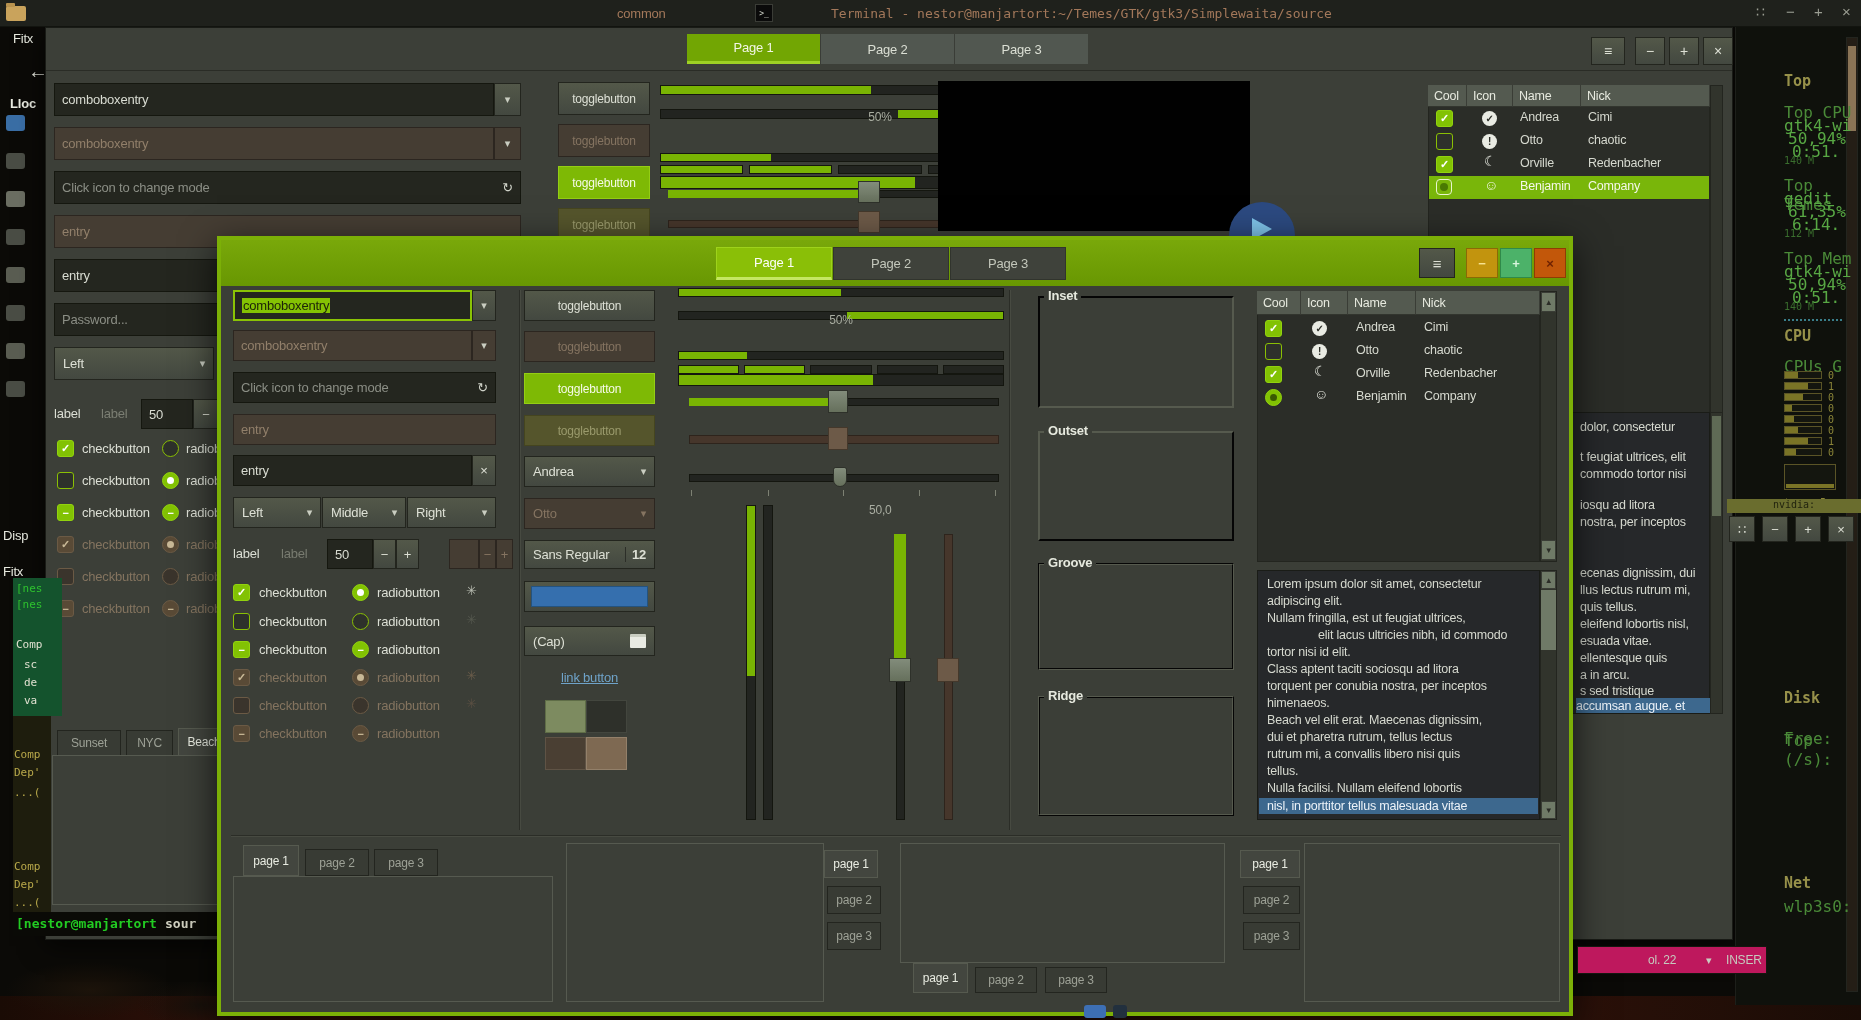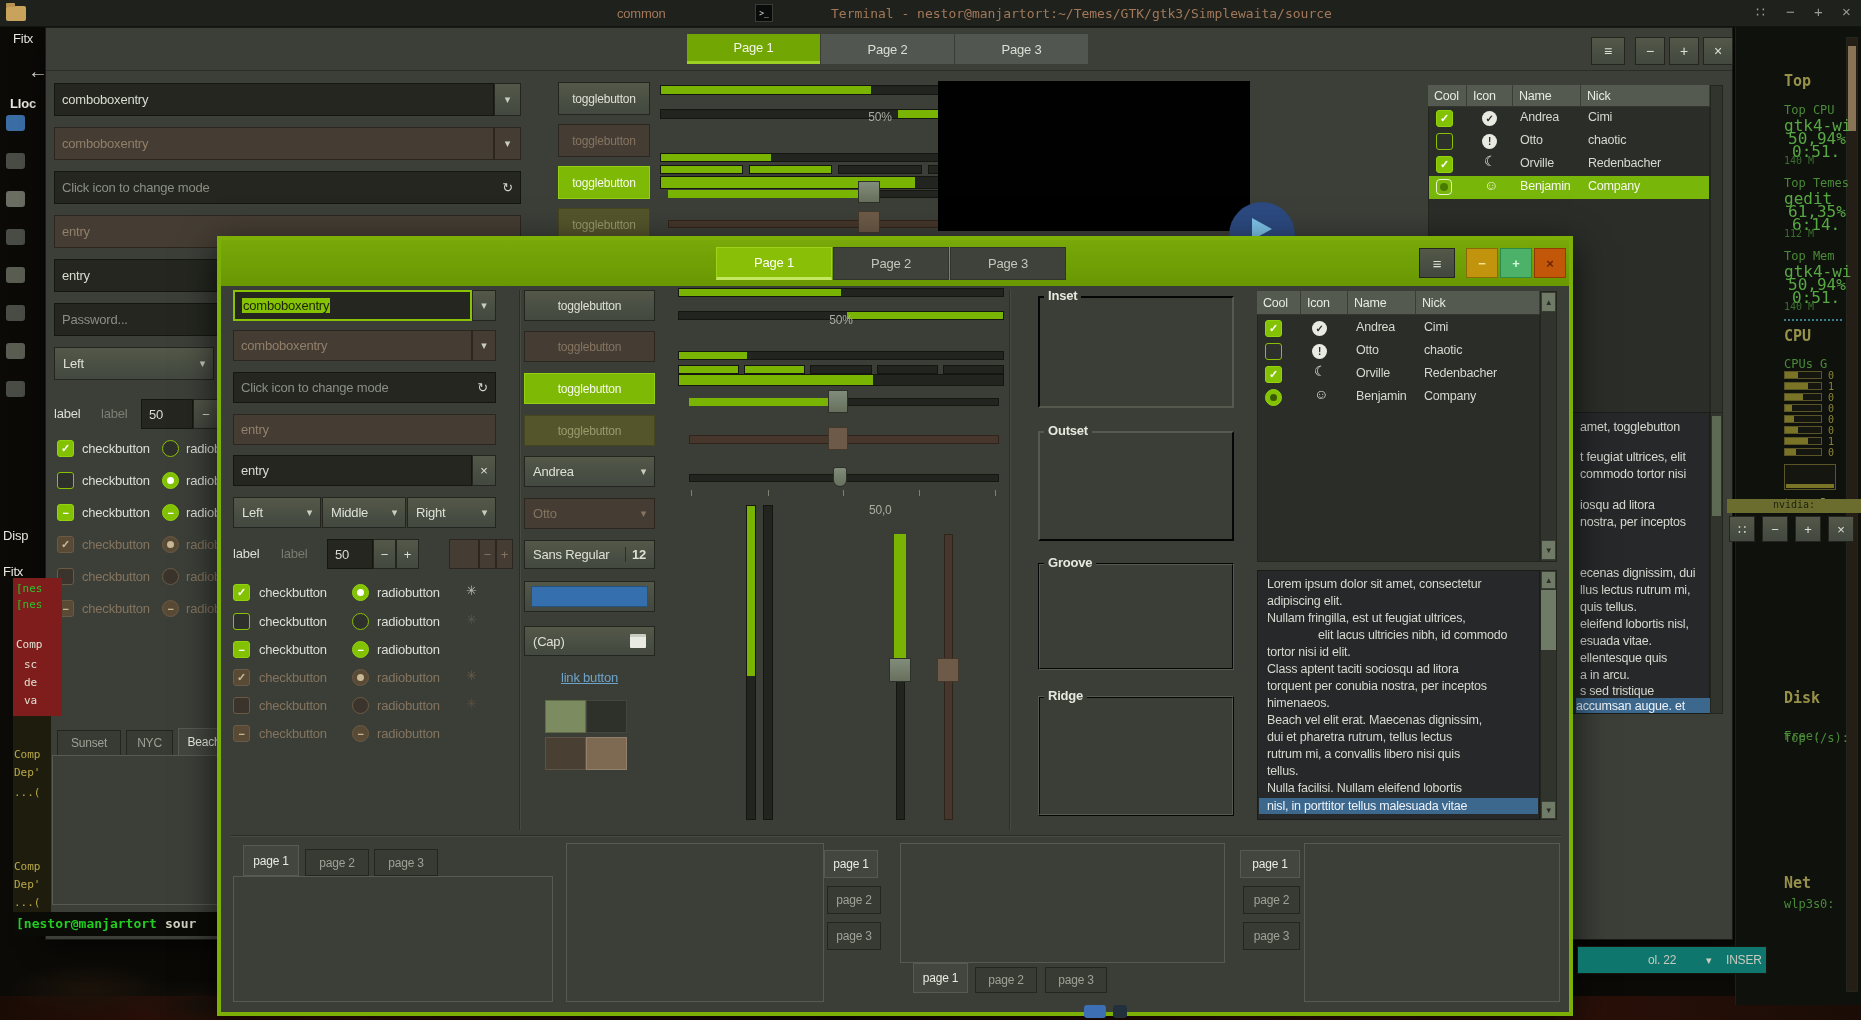--- a/index.html
+++ b/index.html
@@ -42,21 +42,21 @@
   .ttab{display:flex;align-items:center;justify-content:center;font-size:13px}
   .th{background:#545a50;border-right:1px solid #3a3d36;border-bottom:1px solid #32352e;color:#e7eadf;
       display:flex;align-items:center;padding:0 6px;font-size:12.5px}
   .circ{width:15px;height:15px;border-radius:50%;background:#e9ebe3;color:#2b2d27;font-size:10px;
         font-weight:bold;display:flex;align-items:center;justify-content:center}
   .tvtext{font-size:12.5px;color:#d6d9cf;white-space:nowrap}
   .sb{background:#31342c;border:1px solid #23251f}
   .sbb{background:#6f7a67;border:1px solid #3a3d36;color:#2b2d27;font-size:8px;
        display:flex;align-items:center;justify-content:center}
   .ck-h{color:#97914a;font-weight:bold;font-size:15px}
-  .ck-l{color:#4a8a38;font-size:12px}
+  .ck-l{color:#4a8a38;font-size:16px}
   .ck-v{color:#58a844;font-size:16px}
   .ck-d{color:#3a6e2e;font-size:10px}
   .ck-k{color:#8a8438;font-size:10px}
   .tline{font-size:11px;white-space:pre}
   .lnk{color:#6fa3c9;text-decoration:underline}
   .tbar-t{color:#a3785a;font-size:13px}
 </style>
 </head>
 <body>
 
@@ -218,60 +218,60 @@
   <div class="abs" style="left:1429px;top:176px;width:280px;height:23px;background:#79b60a"></div>
   <div class="abs" style="left:1436px;top:179px;width:16px;height:16px;border:1px solid #e9f5cf;border-radius:4px;display:flex;align-items:center;justify-content:center">
       <span style="width:8px;height:8px;border-radius:50%;background:#4a7a02"></span>
     </div>
   <span class="abs" style="left:1484px;top:177px;color:#f4f8e8;font-size:14px">☺</span>
   <span class="abs tvtext" style="left:1520px;top:179px;color:#f4f8e8">Benjamin</span>
   <span class="abs tvtext" style="left:1588px;top:179px;color:#f4f8e8">Company</span>
   <div class="abs sb" style="left:1710px;top:85px;width:13px;height:330px"></div>
 
   <div class="abs" style="left:1455px;top:412px;width:255px;height:302px;background:#26282a;border:1px solid #1a1c17"></div>
-  <span class="abs tvtext" style="left:1580px;top:420px">amet, togglebutton</span>
+  <span class="abs tvtext" style="left:1580px;top:420px">dolor, consectetur</span>
   <span class="abs tvtext" style="left:1580px;top:450px">t feugiat ultrices, elit</span>
   <span class="abs tvtext" style="left:1580px;top:467px">commodo tortor nisi</span>
   <span class="abs tvtext" style="left:1580px;top:498px">iosqu ad litora</span>
   <span class="abs tvtext" style="left:1580px;top:515px">nostra, per inceptos</span>
   <span class="abs tvtext" style="left:1580px;top:566px">ecenas dignissim, dui</span>
   <span class="abs tvtext" style="left:1580px;top:583px">llus lectus rutrum mi,</span>
   <span class="abs tvtext" style="left:1580px;top:600px">quis tellus.</span>
   <span class="abs tvtext" style="left:1580px;top:617px">eleifend lobortis nisl,</span>
   <span class="abs tvtext" style="left:1580px;top:634px">esuada vitae.</span>
   <span class="abs tvtext" style="left:1580px;top:651px">ellentesque quis</span>
   <span class="abs tvtext" style="left:1580px;top:668px">a in arcu.</span>
   <span class="abs tvtext" style="left:1580px;top:684px">s sed tristique</span>
   <div class="abs" style="left:1576px;top:698px;width:134px;height:15px;background:#3d688e"><span class="tvtext" style="color:#ecf2f8">accumsan augue. et</span></div>
   <div class="abs sb" style="left:1710px;top:412px;width:13px;height:302px">
       <div style="position:absolute;left:1px;top:3px;width:9px;height:100px;background:#5f6a55"></div>
     </div>
 
-  <div class="abs mono" style="left:13px;top:578px;width:49px;height:138px;background:#7f1d1d">
+  <div class="abs mono" style="left:13px;top:578px;width:49px;height:138px;background:#14532d">
     <span class="tline abs" style="left:3px;top:4px;color:#2ec22e">[nes</span>
     <span class="tline abs" style="left:3px;top:20px;color:#2ec22e">[nes</span>
     <span class="tline abs" style="left:3px;top:60px;color:#e0e0d0">Comp</span>
     <span class="tline abs" style="left:11px;top:80px;color:#e0e0d0">sc</span>
     <span class="tline abs" style="left:11px;top:98px;color:#e0e0d0">de</span>
     <span class="tline abs" style="left:11px;top:116px;color:#e0e0d0">va</span>
   </div>
   <div class="abs mono" style="left:13px;top:716px;width:38px;height:196px;background:#1e1d0d">
     <span class="tline abs" style="left:1px;top:32px;color:#b8a84a">Comp</span>
     <span class="tline abs" style="left:1px;top:50px;color:#b8a84a">Dep'</span>
     <span class="tline abs" style="left:1px;top:70px;color:#b8a84a">...(</span>
     <span class="tline abs" style="left:1px;top:144px;color:#b8a84a">Comp</span>
     <span class="tline abs" style="left:1px;top:162px;color:#b8a84a">Dep'</span>
     <span class="tline abs" style="left:1px;top:180px;color:#b8a84a">...(</span>
   </div>
   <div class="abs mono" style="left:13px;top:912px;width:214px;height:24px;background:#0a0a06">
     <span class="abs" style="left:3px;top:4px;color:#22cc22;font-weight:bold;font-size:13px">[nestor@manjartort</span>
     <span class="abs" style="left:152px;top:4px;color:#d0d0c0;font-weight:bold;font-size:13px">sour</span>
   </div>
 
-  <div class="abs" style="left:1577px;top:946px;width:190px;height:28px;background:#0f766e;border:1px solid #15160f;z-index:6">
+  <div class="abs" style="left:1577px;top:946px;width:190px;height:28px;background:#be185d;border:1px solid #15160f;z-index:6">
     <span class="abs" style="left:70px;top:6px;color:#c6cabe;font-size:12px">ol. 22</span>
     <span class="abs caret" style="left:128px;top:7px">▾</span>
     <span class="abs" style="left:148px;top:6px;color:#c6cabe;font-size:12px">INSER</span>
   </div>
 
   <div class="abs" style="left:217px;top:236px;width:1356px;height:780px;border:4px solid #7cb007;background:#3b3e37;box-shadow:0 10px 34px rgba(0,0,0,.7);z-index:4">
 
     <div class="abs" style="left:0;top:0;width:1348px;height:46px;background:linear-gradient(#79a80a,#689702)"></div>
     <div class="abs ttab" style="left:495px;top:7px;width:116px;height:33px;background:#8abf07;color:#fdfefa;border:1px solid #9ed31a;border-bottom:3px solid #c4e762">Page 1</div>
     <div class="abs ttab" style="left:612px;top:7px;width:116px;height:33px;background:#3f423b;color:#c3c7bb;border:1px solid #31342d">Page 2</div>

